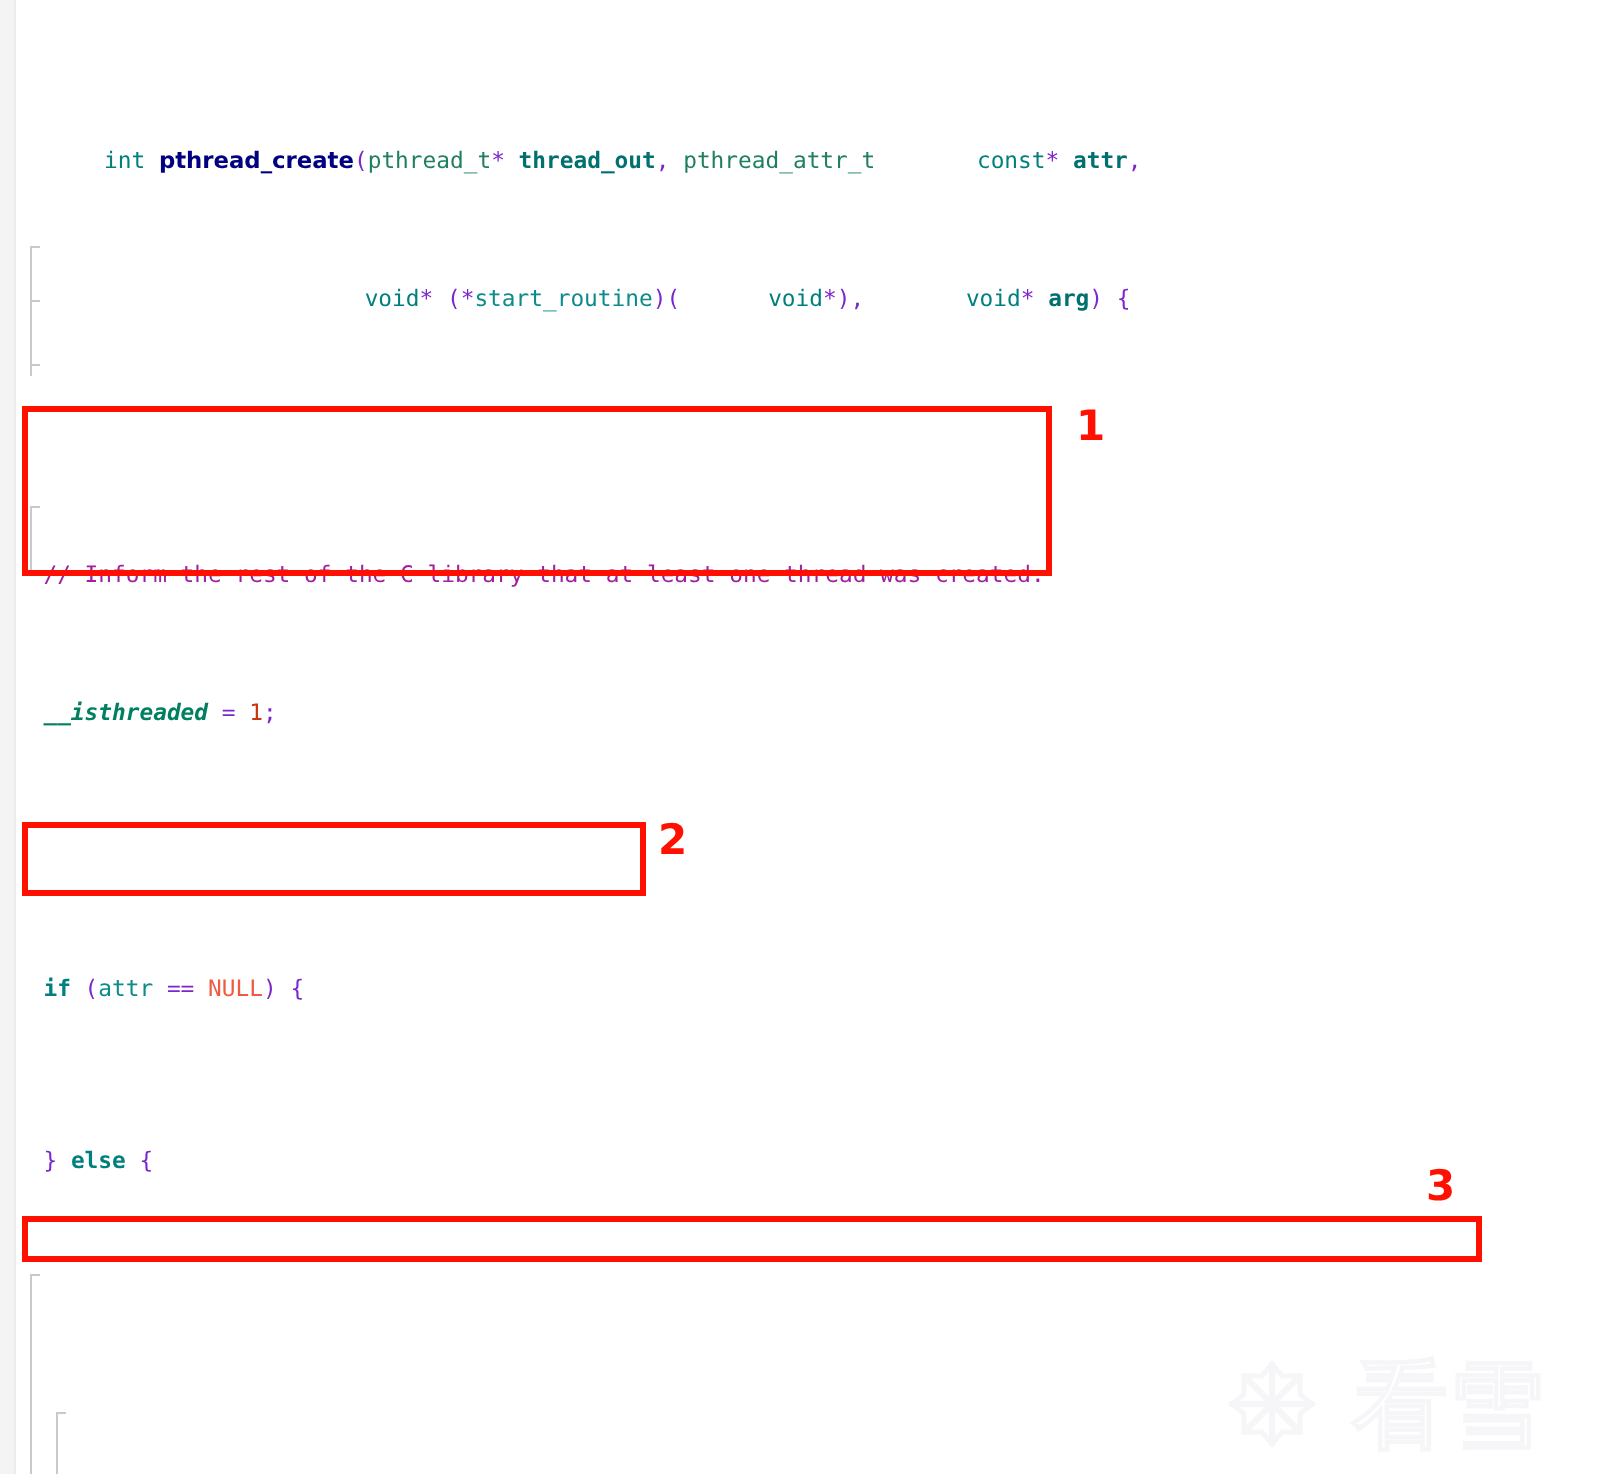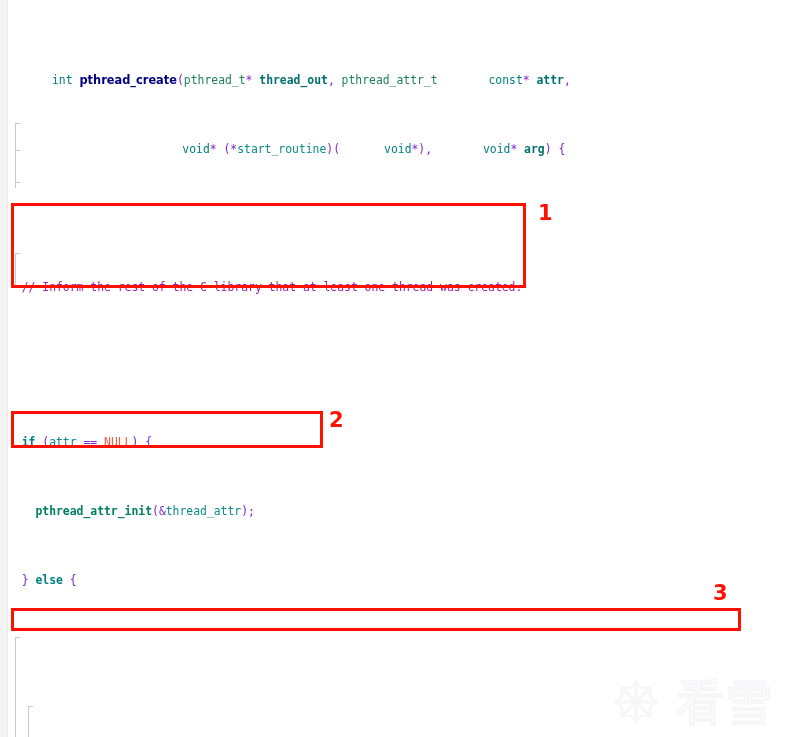--- a/index.html
+++ b/index.html
@@ -123,26 +123,26 @@
 
     
     <div class="line"><span class="kw">int</span> <span class="fnname">pthread_create</span><span class="punc">(</span><span class="typ">pthread_t</span><span class="punc">*</span> <span class="id ul">thread_out</span><span class="punc">,</span> <span class="typ">pthread_attr_t</span> <span class="kw">const</span><span class="punc">*</span> <span class="id ul">attr</span><span class="punc">,</span></div>
     
     <div class="line">                   <span class="kw">void</span><span class="punc">*</span> <span class="punc">(*</span><span class="idp">start_routine</span><span class="punc">)(</span><span class="kw">void</span><span class="punc">*),</span> <span class="kw">void</span><span class="punc">*</span> <span class="id ul">arg</span><span class="punc">)</span> <span class="punc">{</span></div>
     
     <div class="line"> </div>
     
     <div class="line"><span class="cmt">  // Inform the rest of the C library that at least one thread was created.</span></div>
     
+    <div class="line">  <span class="bi gv">__isthreaded</span> <span class="punc">=</span> <span class="num">1</span><span class="punc">;</span></div>
     <div class="line"> </div>
     
     
     <div class="line">  <span class="kwb">if</span> <span class="punc">(</span><span class="idp">attr</span> <span class="punc">==</span> <span class="nul">NULL</span><span class="punc">)</span> <span class="punc">{</span></div>
     
-    <div class="line">    <span class="fn">pthread_attr_init</span><span class="punc">(&amp;</span><span class="idp">thread_attr</span><span class="punc">);</span></div>
     
     <div class="line">  <span class="punc">}</span> <span class="kwb">else</span> <span class="punc">{</span></div>
     
     
     
     
     
     
     
     

